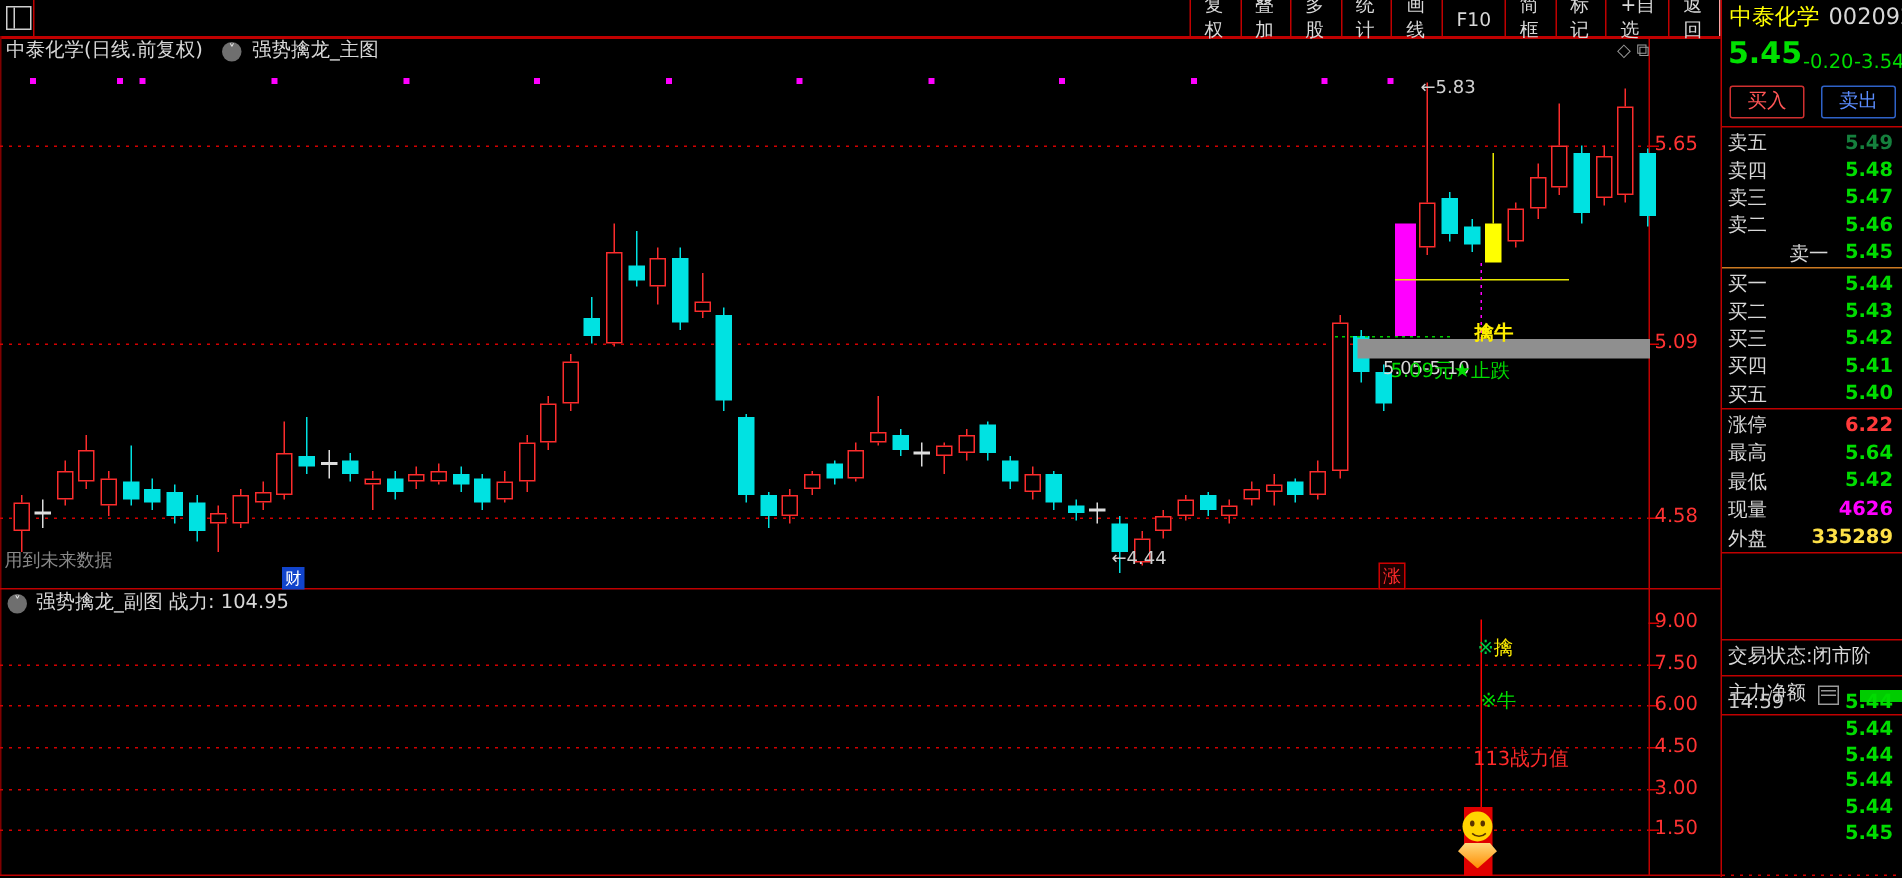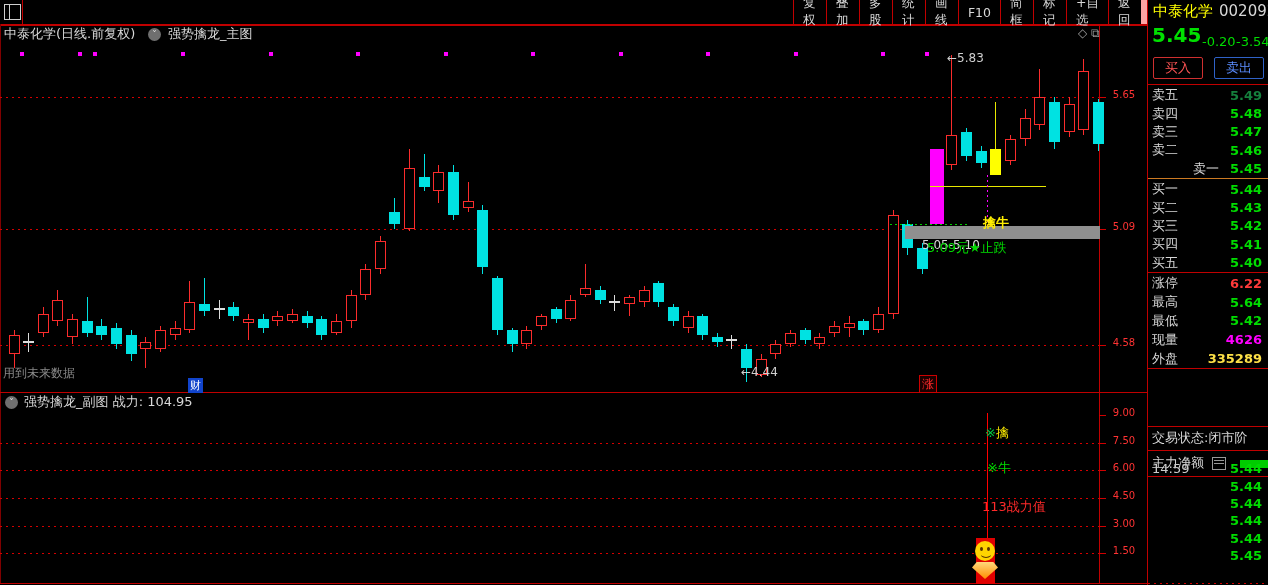--- a/index.html
+++ b/index.html
@@ -10,26 +10,26 @@
   
   .toolbar{position:absolute;left:0;top:0;width:1147px;height:24px;border-bottom:2px solid #c00000;background:#000;}
   .tb-icon{position:absolute;left:4px;top:4px;width:15px;height:14px;border:1px solid #cfcfcf;}
   .tb-icon:before{content:"";position:absolute;left:4px;top:0;width:1px;height:100%;background:#cfcfcf;}
   .tb-sep{position:absolute;left:22px;top:0;width:1px;height:24px;background:#c00000;}
   .tabs{position:absolute;left:30px;top:0;height:24px;display:flex;align-items:center;gap:13px;font-size:12.5px;}
   .tab{color:#d8d8d8;cursor:default;}
   .tab.active{color:#00c8c8;}
   .tools{position:absolute;left:793px;top:0;height:24px;display:flex;align-items:stretch;font-size:12.5px;}
   .tool{padding:0 9px;display:flex;align-items:center;border-left:1px solid #c00000;}
-  .tool:last-child{border-right:6px solid #fca5a5;}
+  .tool:last-child{border-right:1px solid #fca5a5;}
   
   .dotline{position:absolute;height:1px;background:repeating-linear-gradient(90deg,#d40000 0 2px,transparent 2px 6px);}
   .greendots{position:absolute;height:1px;background:repeating-linear-gradient(90deg,#00cc00 0 2px,transparent 2px 5px);}
   .vdots-m{position:absolute;width:1px;background:repeating-linear-gradient(180deg,#ff00ff 0 2px,transparent 2px 5px);}
-  .axis-label{position:absolute;color:#ff3333;font-size:10px;width:42px;text-align:center;}
+  .axis-label{position:absolute;color:#ff3333;font-size:13px;width:42px;text-align:left;}
   .tickmark{position:absolute;width:7px;height:1px;background:#d00000;}
   .mdot{position:absolute;width:4px;height:4px;background:#ff00ff;}
   .circ-ico{position:absolute;width:13px;height:13px;border-radius:50%;background:#6f6f6f;color:#e8e8e8;
             font-size:9px;line-height:12px;text-align:center;}
   .grayband{position:absolute;background:#8f8f8f;}
   
   .rp-divider{position:absolute;left:1148px;width:120px;height:1px;background:#c00000;}
   .rp-row{display:flex;justify-content:space-between;align-items:center;padding:0 6px 0 4px;font-size:13px;}
   .rp-row .lab{color:#d8d8d8;}
   .rp-row .val{font-weight:bold;}

